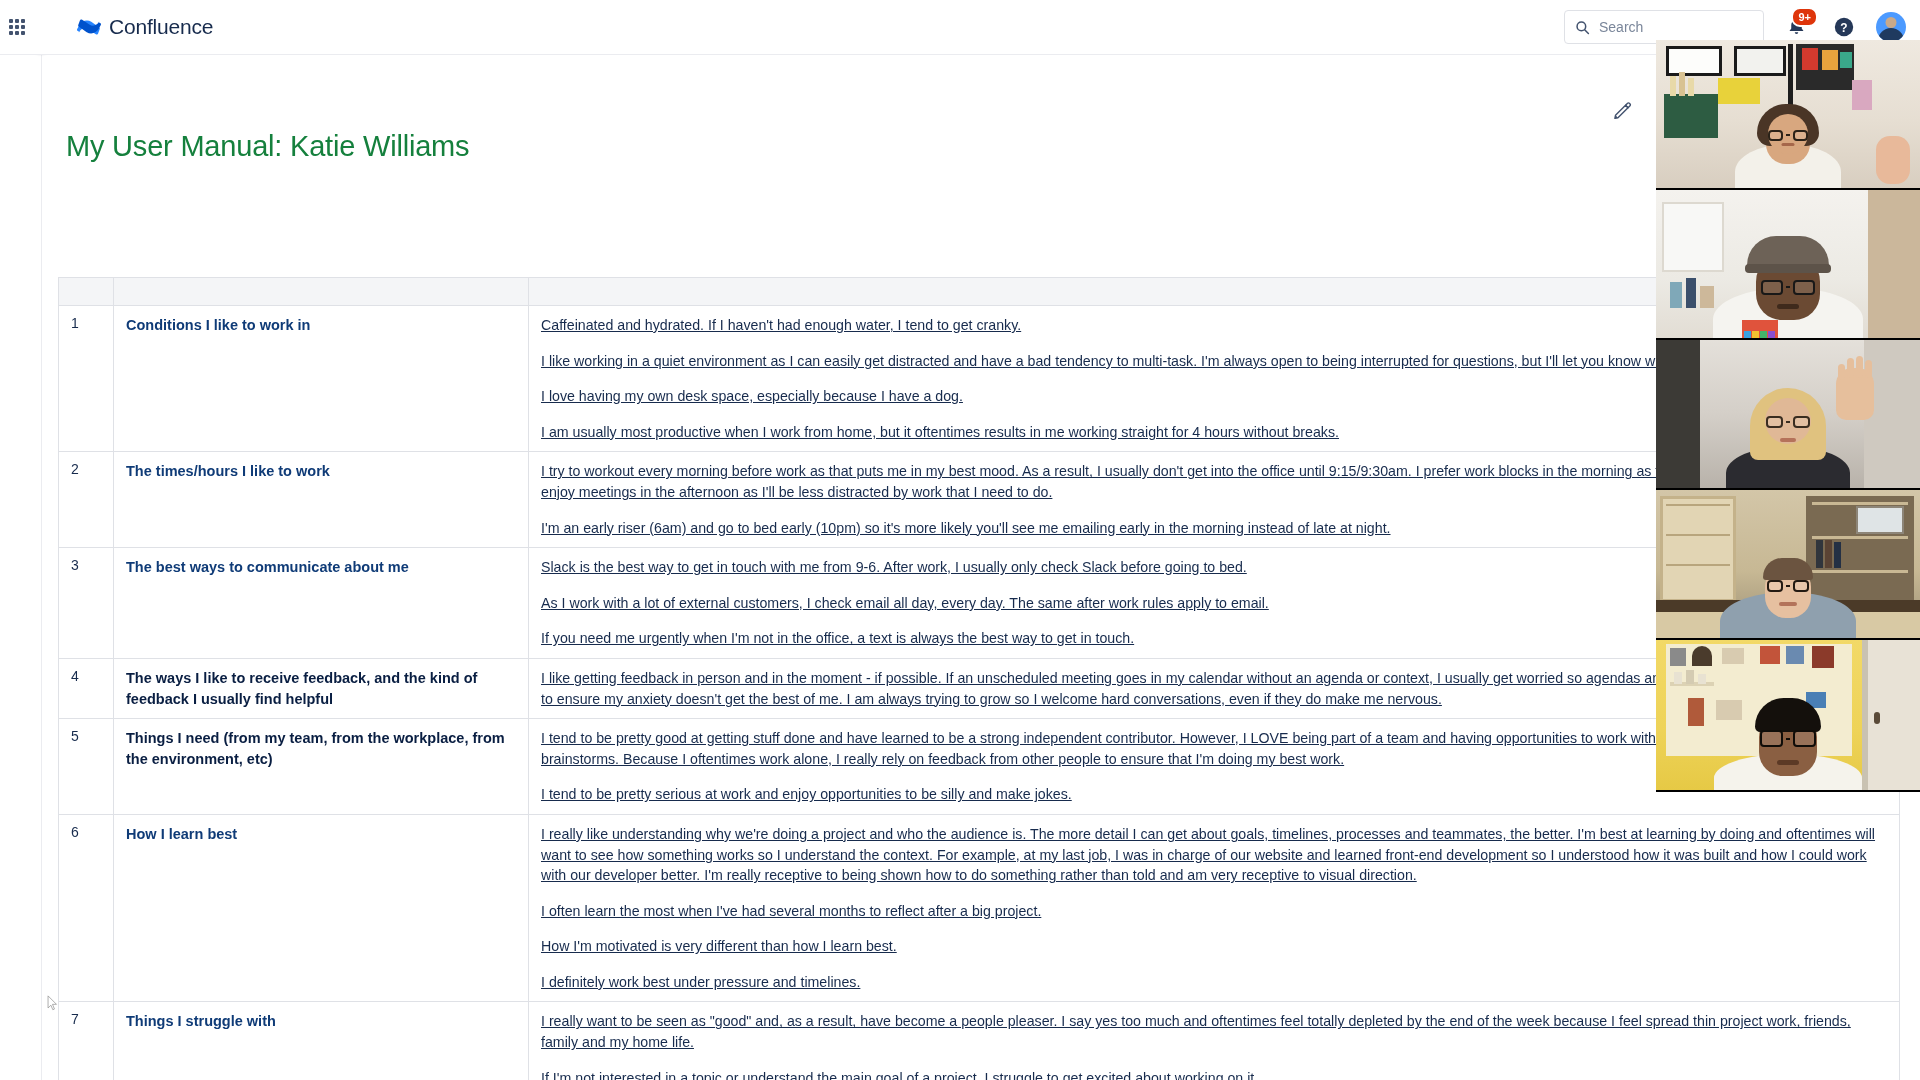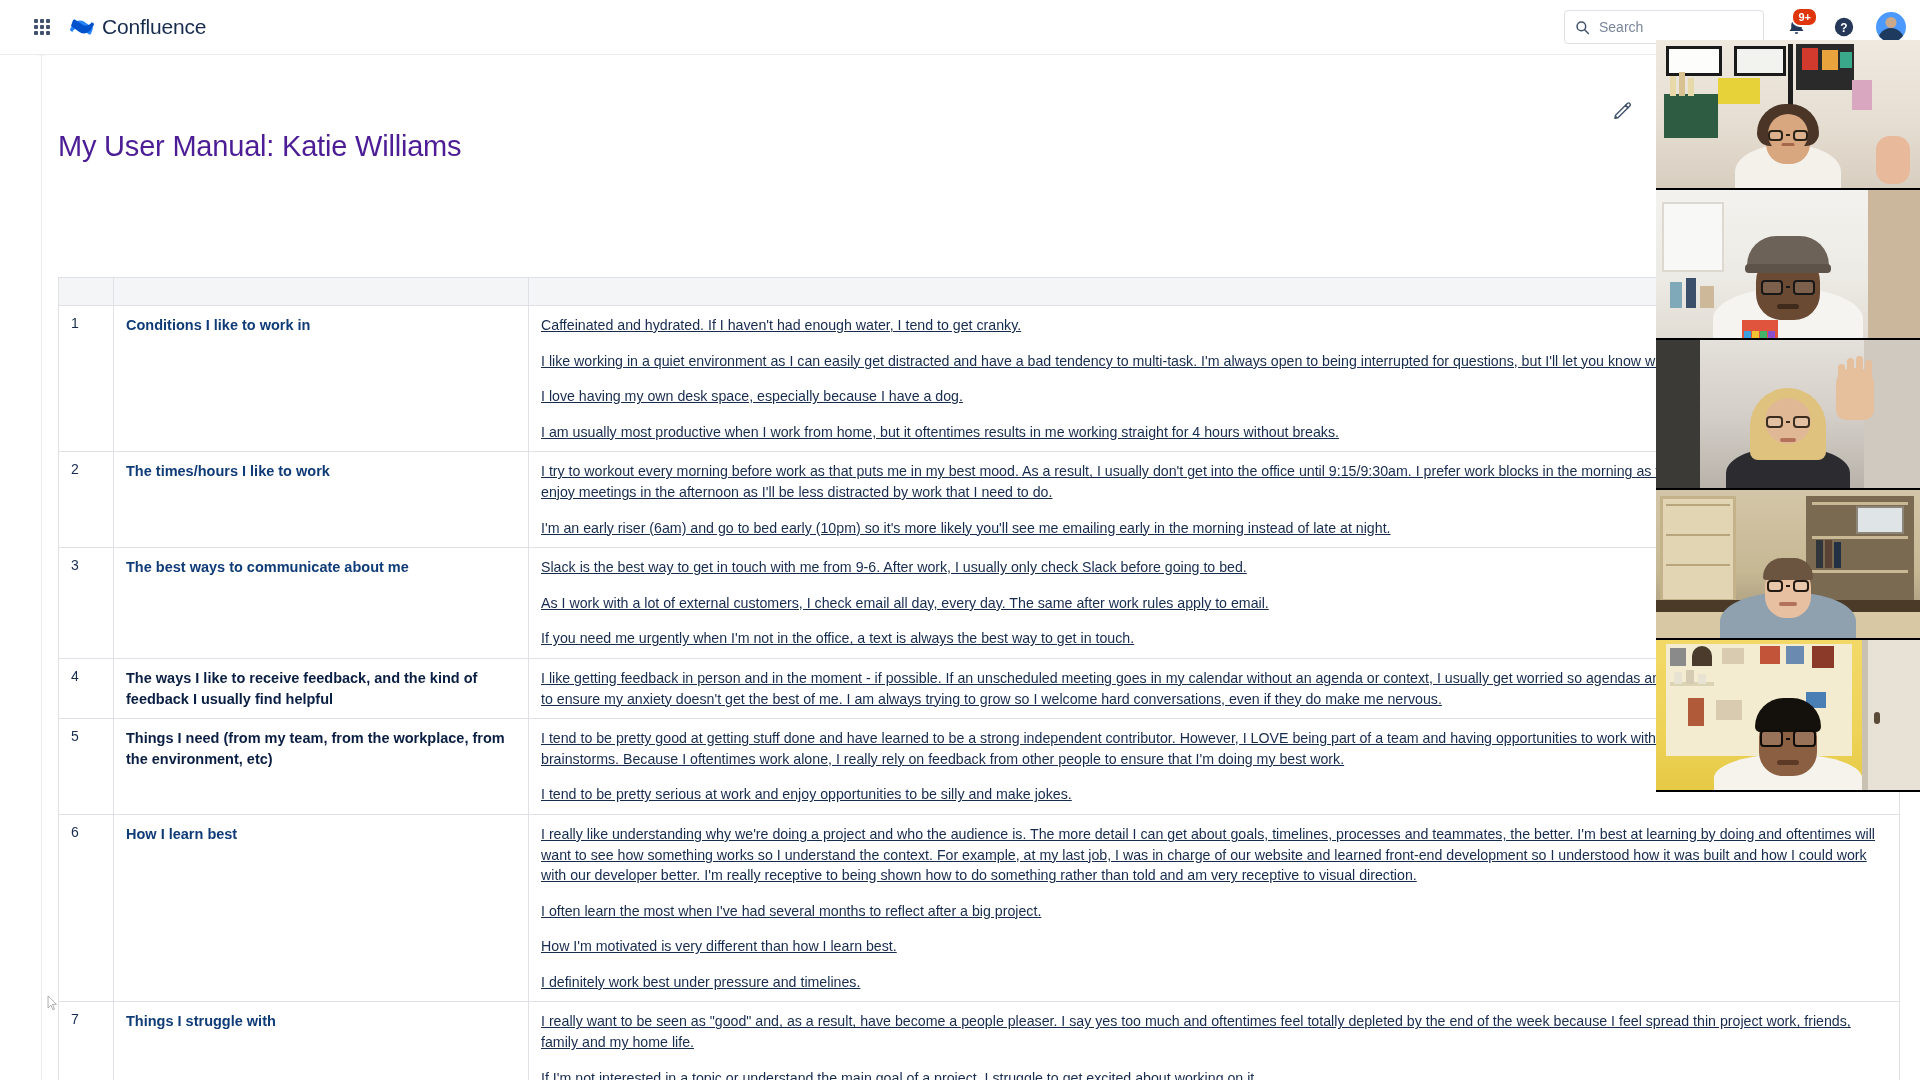--- a/index.html
+++ b/index.html
@@ -14,21 +14,21 @@
 
   
   #topnav {
     position: absolute; top: 0; left: 0;
     width: 1920px; height: 55px;
     background: #ffffff;
     border-bottom: 1px solid #ebecf0;
     display: flex; align-items: center;
     z-index: 30;
   }
-  .nav-left { display: flex; align-items: center; padding-left: 30px; }
+  .nav-left { display: flex; align-items: center; padding-left: 5px; gap: 32px; }
   .grid-icon {
     width: 24px; height: 24px;
     display: grid; grid-template-columns: repeat(3, 4px);
     grid-template-rows: repeat(3, 4px);
     gap: 2px; align-content: center; justify-content: center;
     cursor: pointer; border-radius: 3px; padding: 2px;
   }
   .grid-icon i { background: #42526E; border-radius: 1px; display:block; width:4px; height:4px;}
   .brand { display: flex; align-items: center; margin-left: 14px; cursor: pointer; }
   .brand-logo { width: 28px; height: 28px; }
@@ -127,22 +127,22 @@
     position: absolute; right: 233px; top: 40px;
     display: flex; gap: 20px; align-items: center;
   }
   .act-btn {
     width: 30px; height: 30px; border-radius: 4px;
     display: flex; align-items: center; justify-content: center;
     cursor: pointer;
   }
 
   #page-title {
-    position: absolute; left: 15px; top: 75px;
-    font-size: 29px; font-weight: 500; color: #4c1d95;
+    position: absolute; left: 23px; top: 75px;
+    font-size: 29px; font-weight: 500; color: #15803d;
     letter-spacing: -0.2px;
   }
 
   
   #manual-table {
     position: absolute; left: 15px; top: 222px;
     width: 1841px;
     border-collapse: collapse;
     table-layout: fixed;
   }

